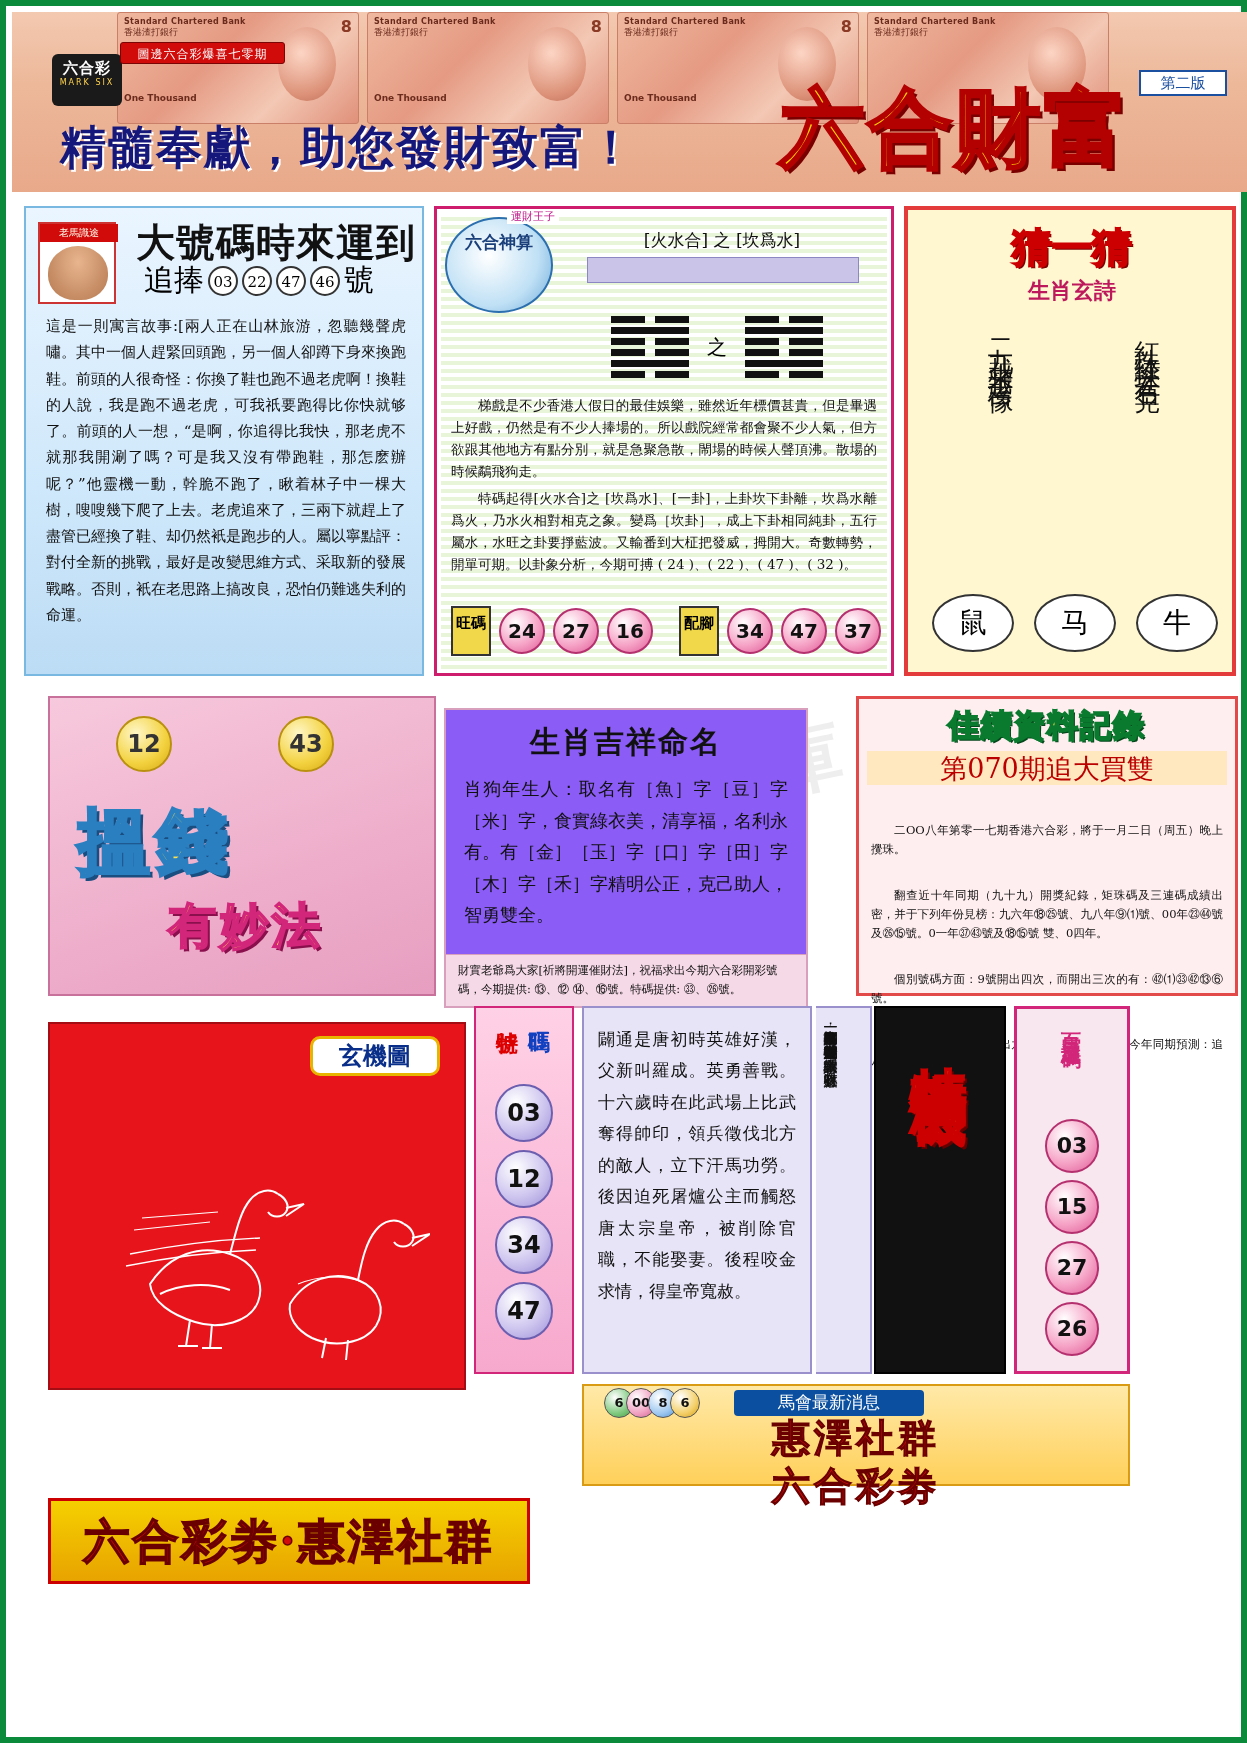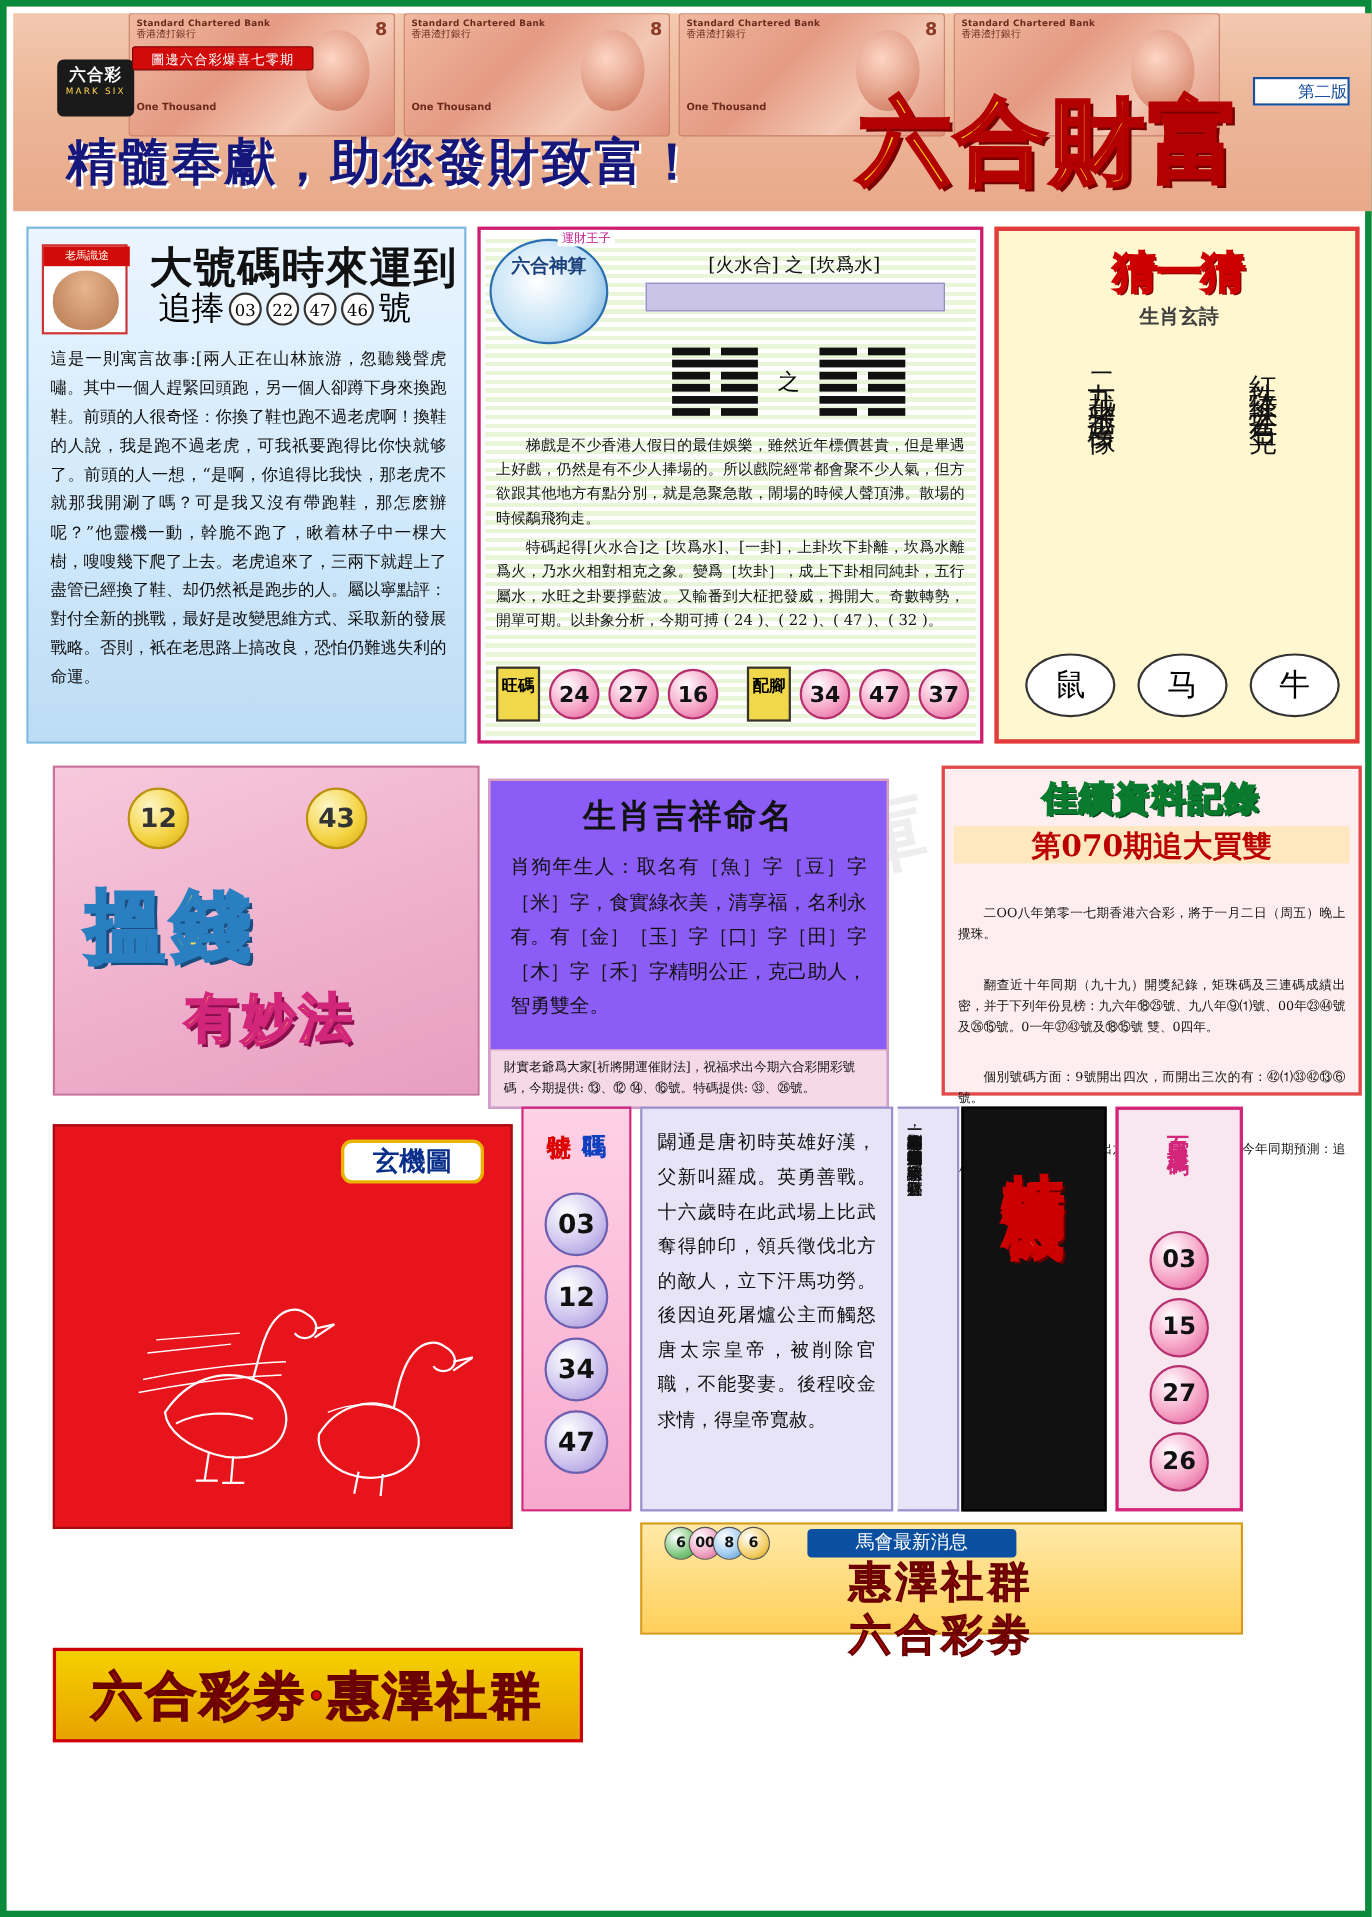--- a/index.html
+++ b/index.html
@@ -70,21 +70,21 @@
     font-size:84px; font-weight:bold;
     font-family:"DejaVu Serif","Liberation Serif",serif;
     color:#ffd400;
     letter-spacing:4px;
     -webkit-text-stroke:3px #b30000;
     text-shadow:4px 4px 0 #7a0000;
   }
   .edition {
     position:absolute; right:20px; top:58px;
     width:88px; height:26px; border:2px solid #1b4fa0; border-radius:0;
-    background:#fff; color:#1b4fa0; font-size:15px; text-align:right; line-height:22px;
+    background:#fff; color:#1b4fa0; font-size:15px; text-align:center; line-height:22px;
   }
   
   .row1 { position:absolute; left:18px; top:200px; width:1212px; height:470px;}
   .panelA {
     position:absolute; left:0; top:0; width:400px; height:470px;
     background:linear-gradient(180deg,#eaf5ff,#cfe8fb 60%,#bcdcf5);
     border:2px solid #79b8e0;
   }
   .avatar {
     position:absolute; left:12px; top:14px; width:78px; height:82px;
@@ -181,21 +181,21 @@
     background:#fff7d0; border:4px solid #e33b3b;padding-left:46px;
   }
   .pc-title {
     position:absolute; left:14px; top:10px; width:300px; height:50px;
     text-align:center; font-size:40px; font-weight:bold; color:#ffd400;
     -webkit-text-stroke:2px #c00; text-shadow:2px 2px 0 #7a0000;
     font-family:"DejaVu Serif","Liberation Serif",serif;
   }
   .pc-sub {
     position:absolute; left:14px; top:66px; width:300px; height:30px;
-    text-align:center; font-size:18px; font-weight:bold; color:#404040;
+    text-align:center; font-size:22px; font-weight:bold; color:#be185d;
     font-family:"DejaVu Serif","Liberation Serif",serif;
   }
   .riddle {
     position:absolute; left:20px; top:110px; width:294px; height:250px;
     display:flex; flex-direction:row-reverse; justify-content:space-around;
   }
   .riddle .col {
     writing-mode:vertical-rl; text-orientation:upright;
     font-size:26px; letter-spacing:8px; color:#111;
     font-family:"DejaVu Serif","Liberation Serif",serif;
@@ -257,21 +257,21 @@
     position:absolute; left:808px; top:0; width:382px; height:300px;
     background:#ffeef0; border:3px solid #e24a4a;
   }
   .pf-title {
     margin:6px; height:40px; text-align:center; font-size:31px; font-weight:bold;
     color:#ffe14d; -webkit-text-stroke:2px #0a7a2e; text-shadow:2px 2px 0 #05471b;
     font-family:"DejaVu Serif","Liberation Serif",serif; letter-spacing:2px;
   }
   .pf-sub {
     margin:2px 8px; height:34px; background:#ffe8c0;
-    text-align:center; font-size:27px; font-weight:bold; color:#b00;
+    text-align:center; font-size:27px; font-weight:normal; color:#b00;
     font-family:"DejaVu Serif","Liberation Serif",serif;
   }
   .pf-body {
     padding:6px 12px; font-size:11.5px; line-height:1.62; color:#111;
     text-align:justify; font-family:"DejaVu Serif","Liberation Serif",serif;
   }
   .pf-body p { margin-bottom:5px; text-indent:2em;margin-top:28px;}
   
   .row3 { position:absolute; left:42px; top:1000px; width:1190px; height:480px;}
   .panelG {

